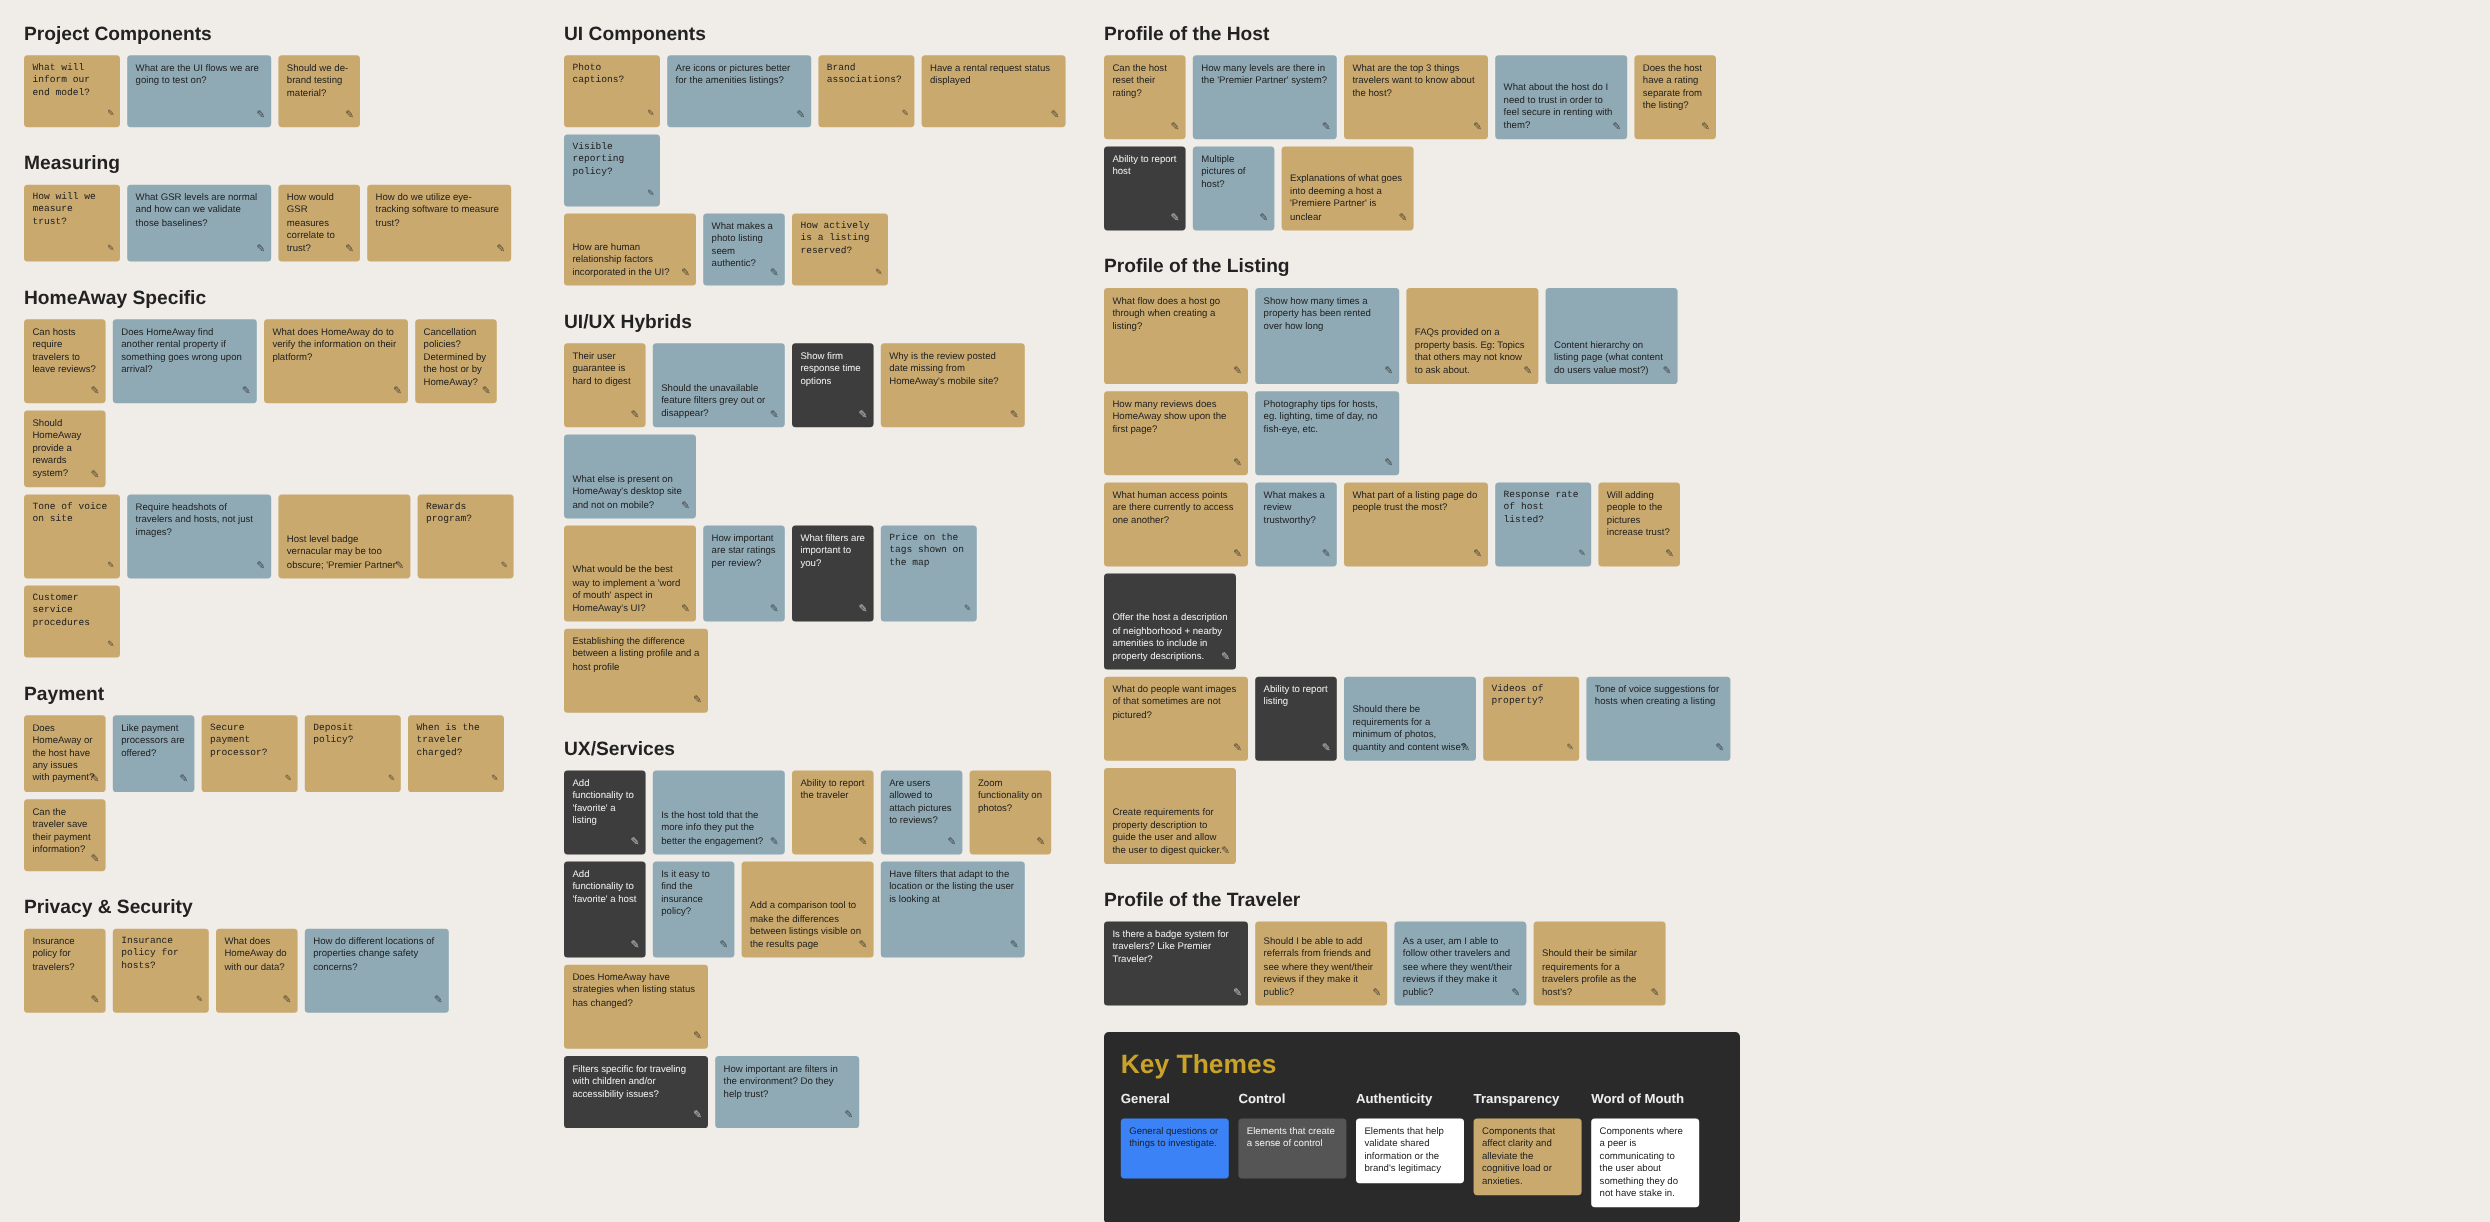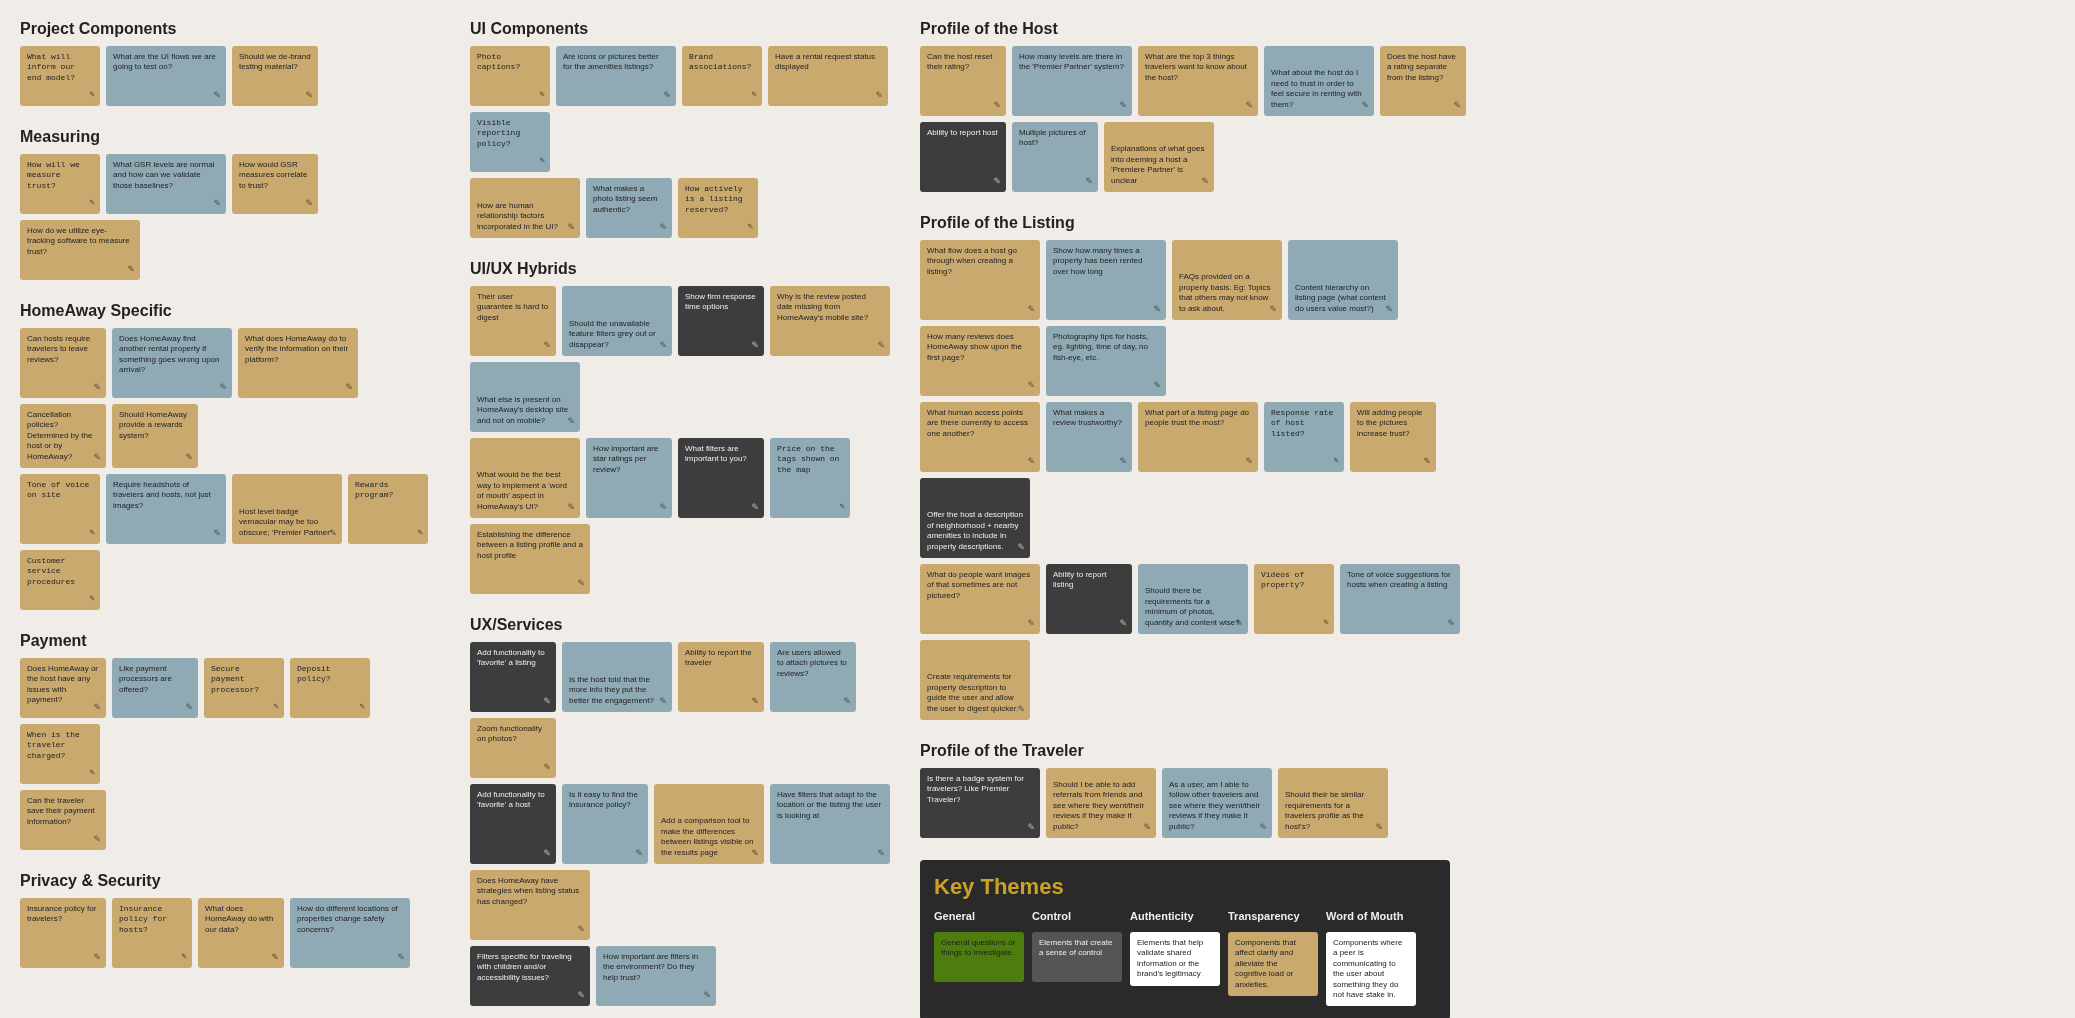--- a/index.html
+++ b/index.html
@@ -56,21 +56,21 @@
       right: 5px;
       font-size: 9px;
       opacity: 0.7;
     }
 
     .card-tan { background: #c9a96e; color: #222; }
     .card-blue { background: #8faab5; color: #222; }
     .card-dark { background: #3d3d3d; color: #eee; }
 
     .w80 { width: 80px; font-family: Liberation Mono, monospace; }
-    .w90 { width: 86px; }
+    .w90 { width: 68px; }
     .w100 { width: 120px; }
     .w110 { width: 110px; justify-content: flex-end; }
 
     .h60 { min-height: 60px; }
     .h70 { min-height: 70px; }
     .h80 { min-height: 80px; }
 
     .key-themes-box {
       background: #2a2a2a;
       color: #eee;
@@ -103,21 +103,21 @@
       margin-bottom: 4px;
     }
     .kt-card {
       border-radius: 3px;
       padding: 6px 7px;
       font-size: 8px;
       line-height: 1.3;
       min-height: 50px;
       width: 90px;
     }
-    .kt-card-gray { background: #4d7c0f; color: #222; }
+    .kt-card-gray { background: #3b82f6; color: #222; }
     .kt-card-dark { background: #555; color: #eee; }
     .kt-card-blue { background: #ffffff; color: #222; }
     .kt-card-tan { background: #c9a96e; color: #222; }
     .section { margin-bottom: 4px; }
   </style>
 </head>
 <body>
 
 <div class="page">
 

